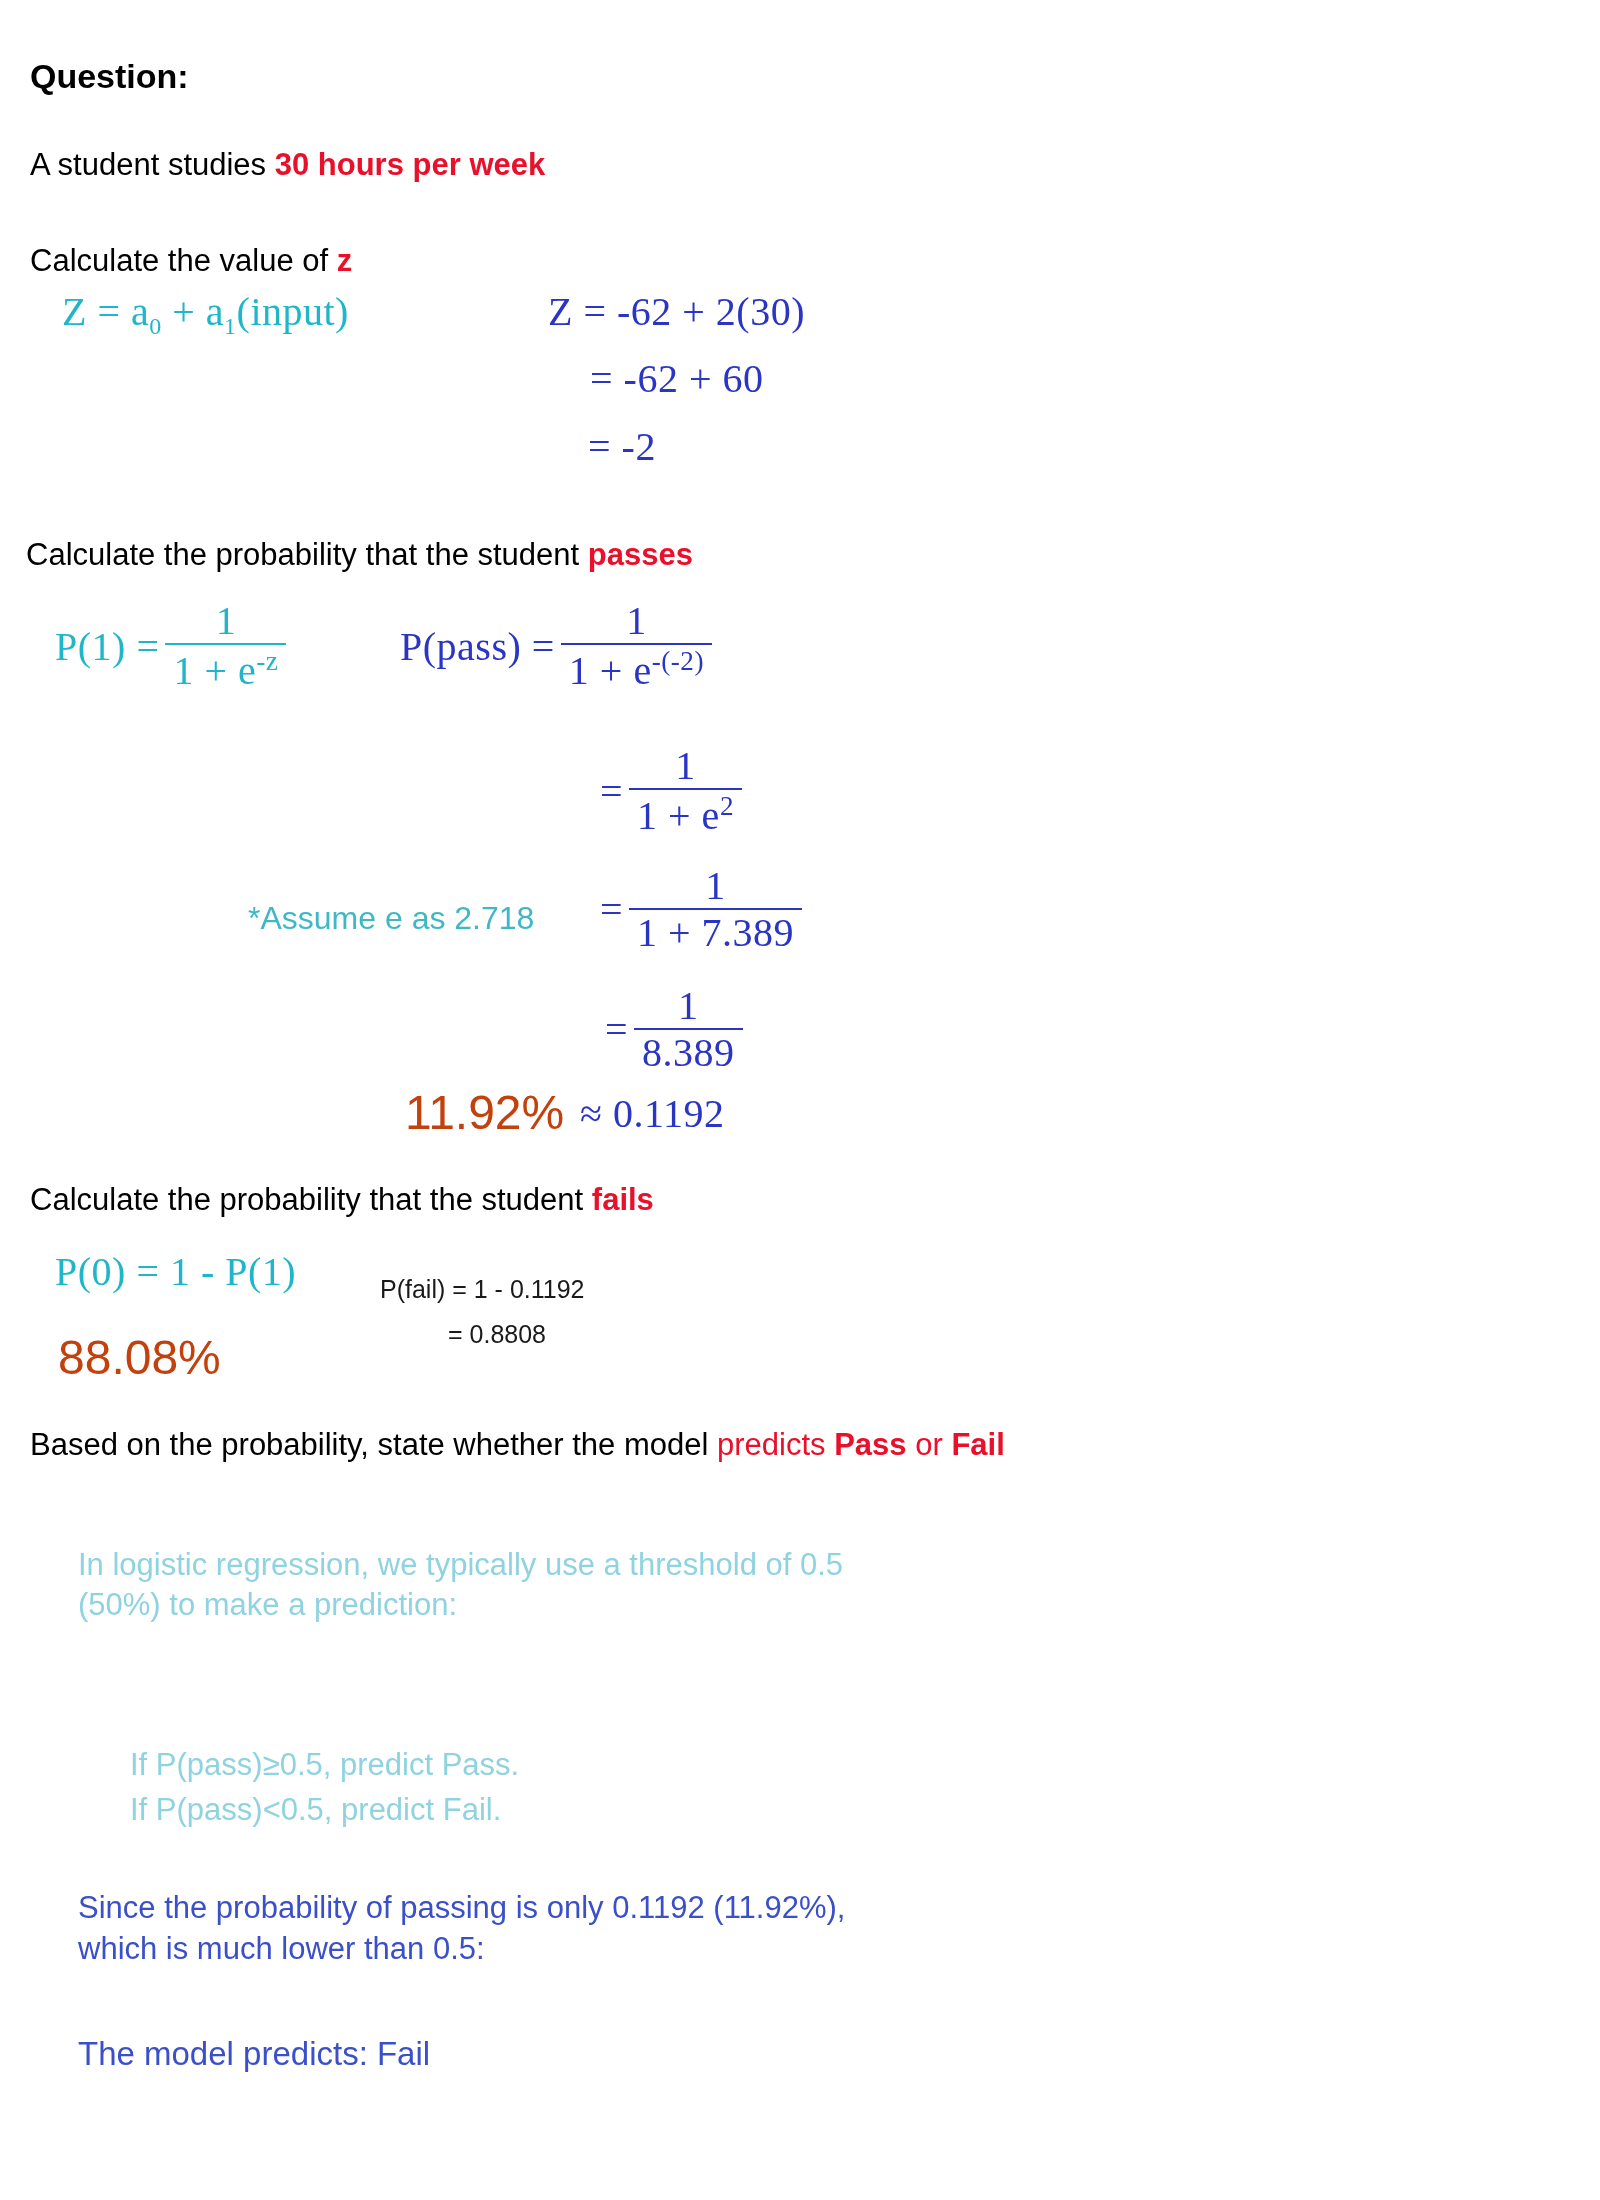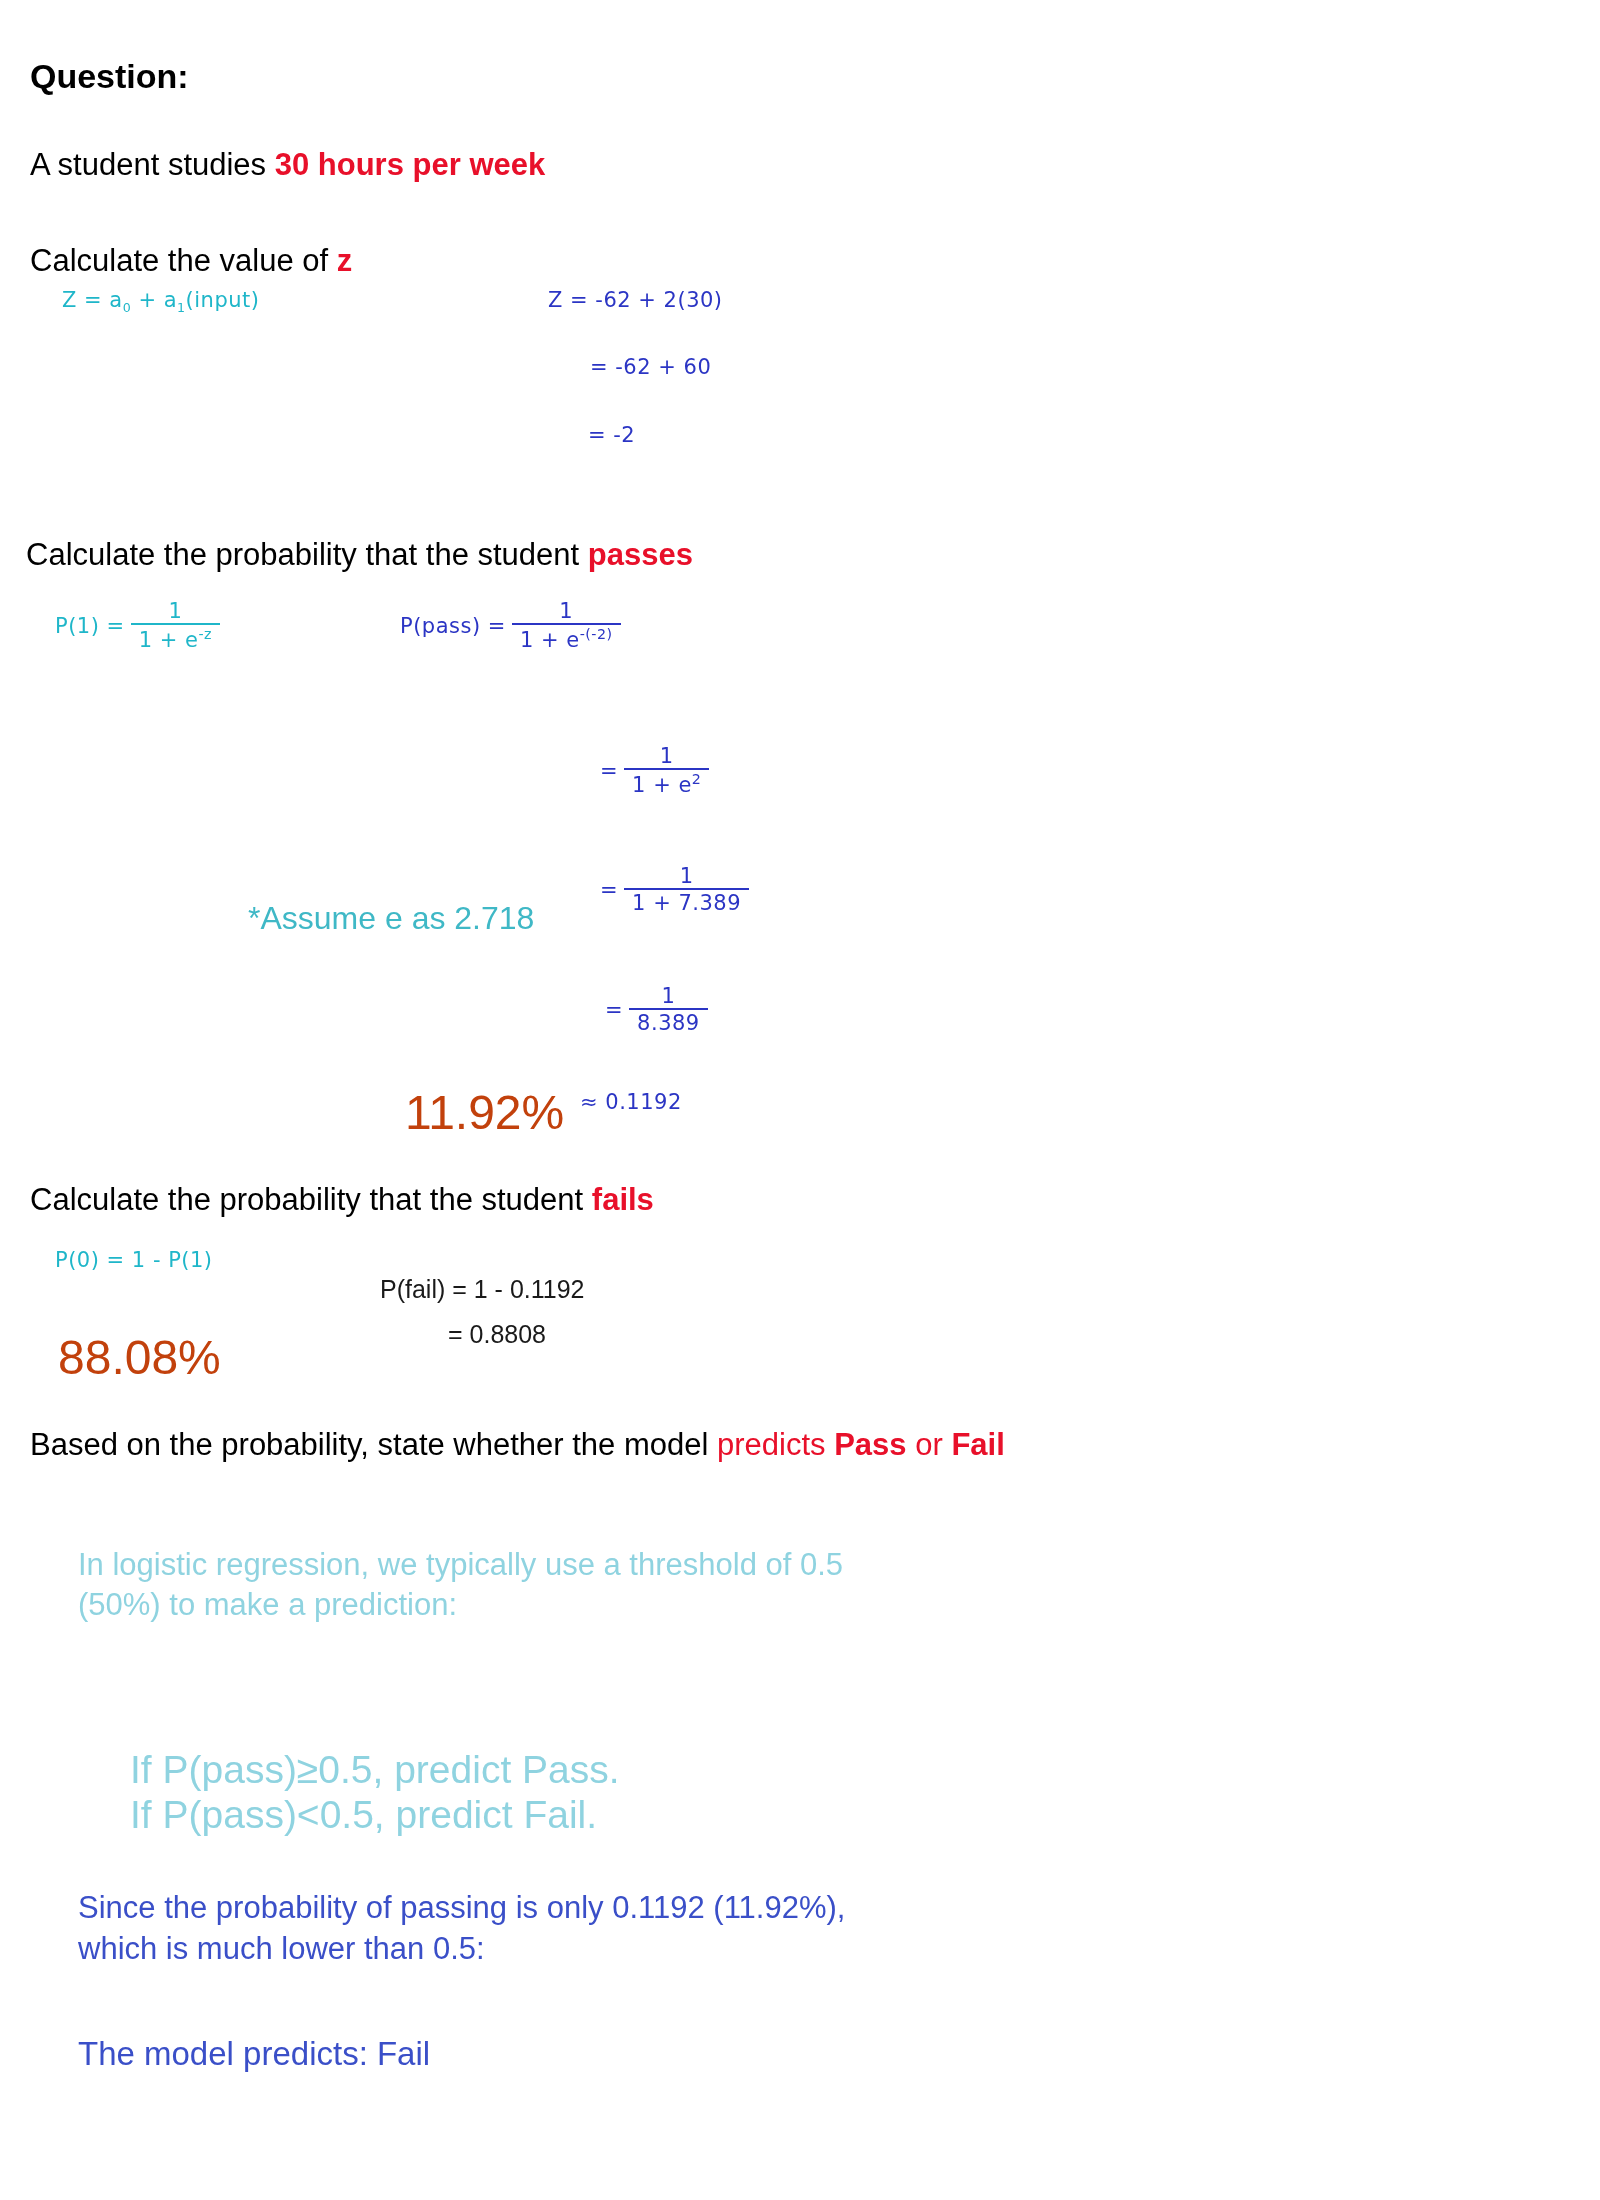--- a/index.html
+++ b/index.html
@@ -54,22 +54,23 @@
     font-family: "DejaVu Sans", sans-serif;
     white-space: nowrap;
   }
   .ink-teal {
     color: #1fb6c9;
   }
   .ink-blue {
     color: #2b35c4;
   }
   .hw {
-    font-size: 21px;
+    font-size: 40px;
     letter-spacing: 0.5px;
+    font-family: Liberation Serif, serif;
   }
 
   
   .frac {
     display: inline-block;
     text-align: center;
     vertical-align: middle;
     line-height: 1.05;
   }
   .frac .num {
@@ -112,21 +113,21 @@
     position: absolute;
     font-family: "Liberation Sans", sans-serif;
     font-size: 31px;
     line-height: 1.3;
     color: #8fd3e0;
     white-space: pre-line;
   }
   .explain-ind {
     position: absolute;
     font-family: "Liberation Sans", sans-serif;
-    font-size: 39px;
+    font-size: 31px;
     line-height: 1.3;
     color: #8fd3e0;
     white-space: pre-line;
   }
   .conclusion {
     position: absolute;
     font-family: "Liberation Sans", sans-serif;
     font-size: 31px;
     line-height: 1.32;
     color: #3a4fc8;

